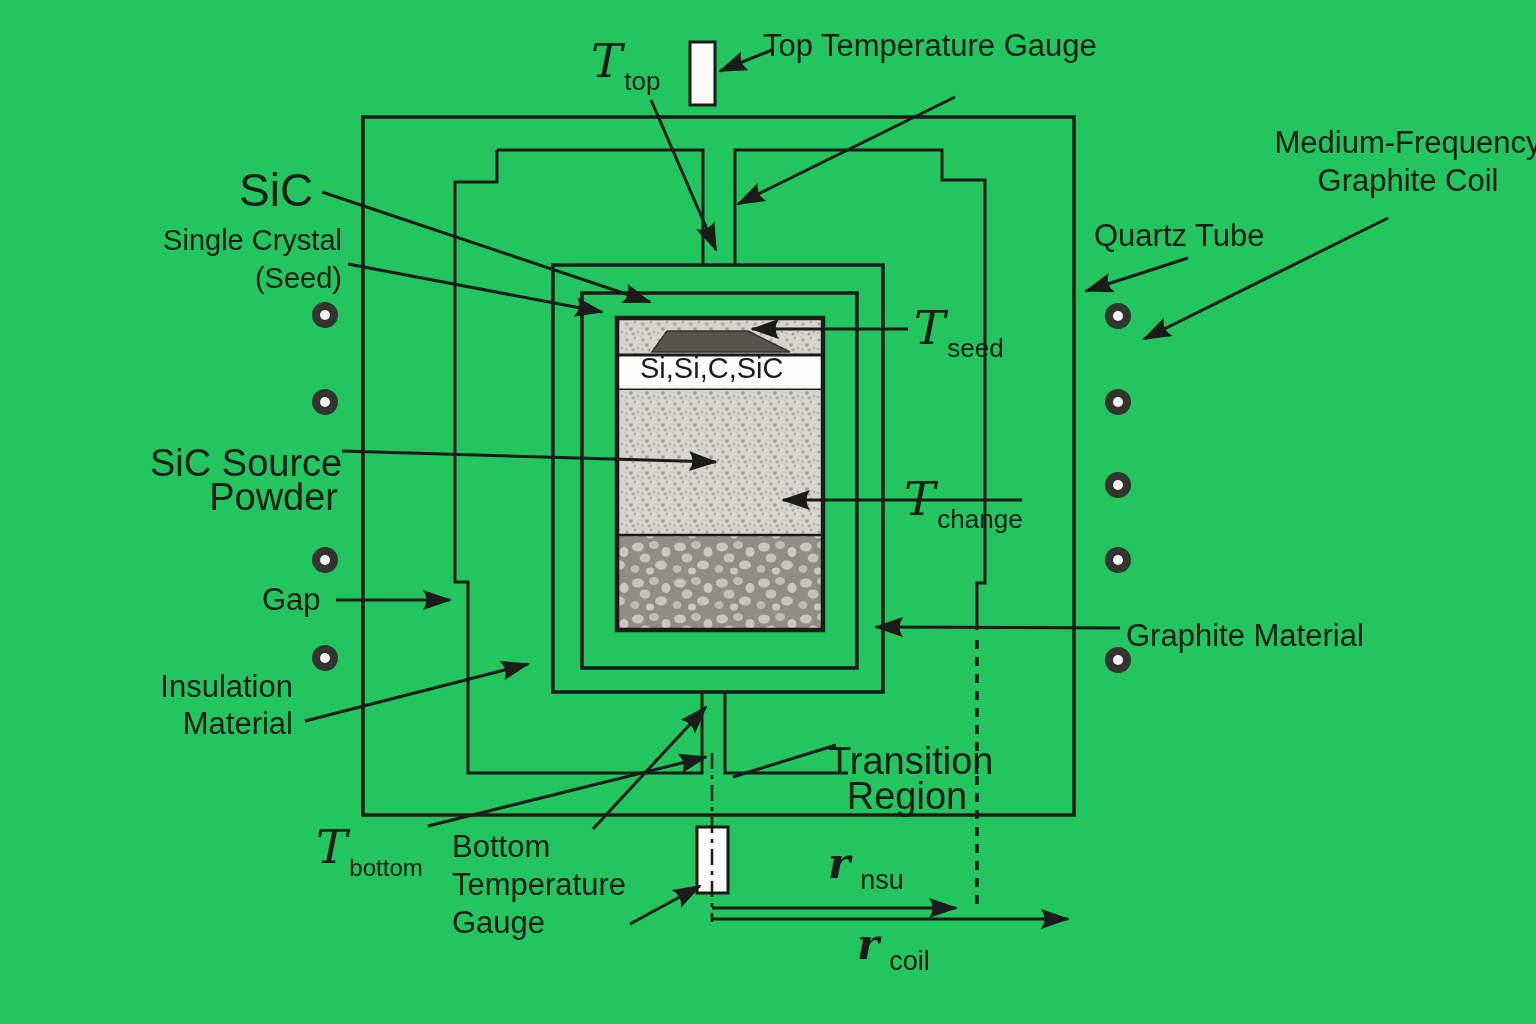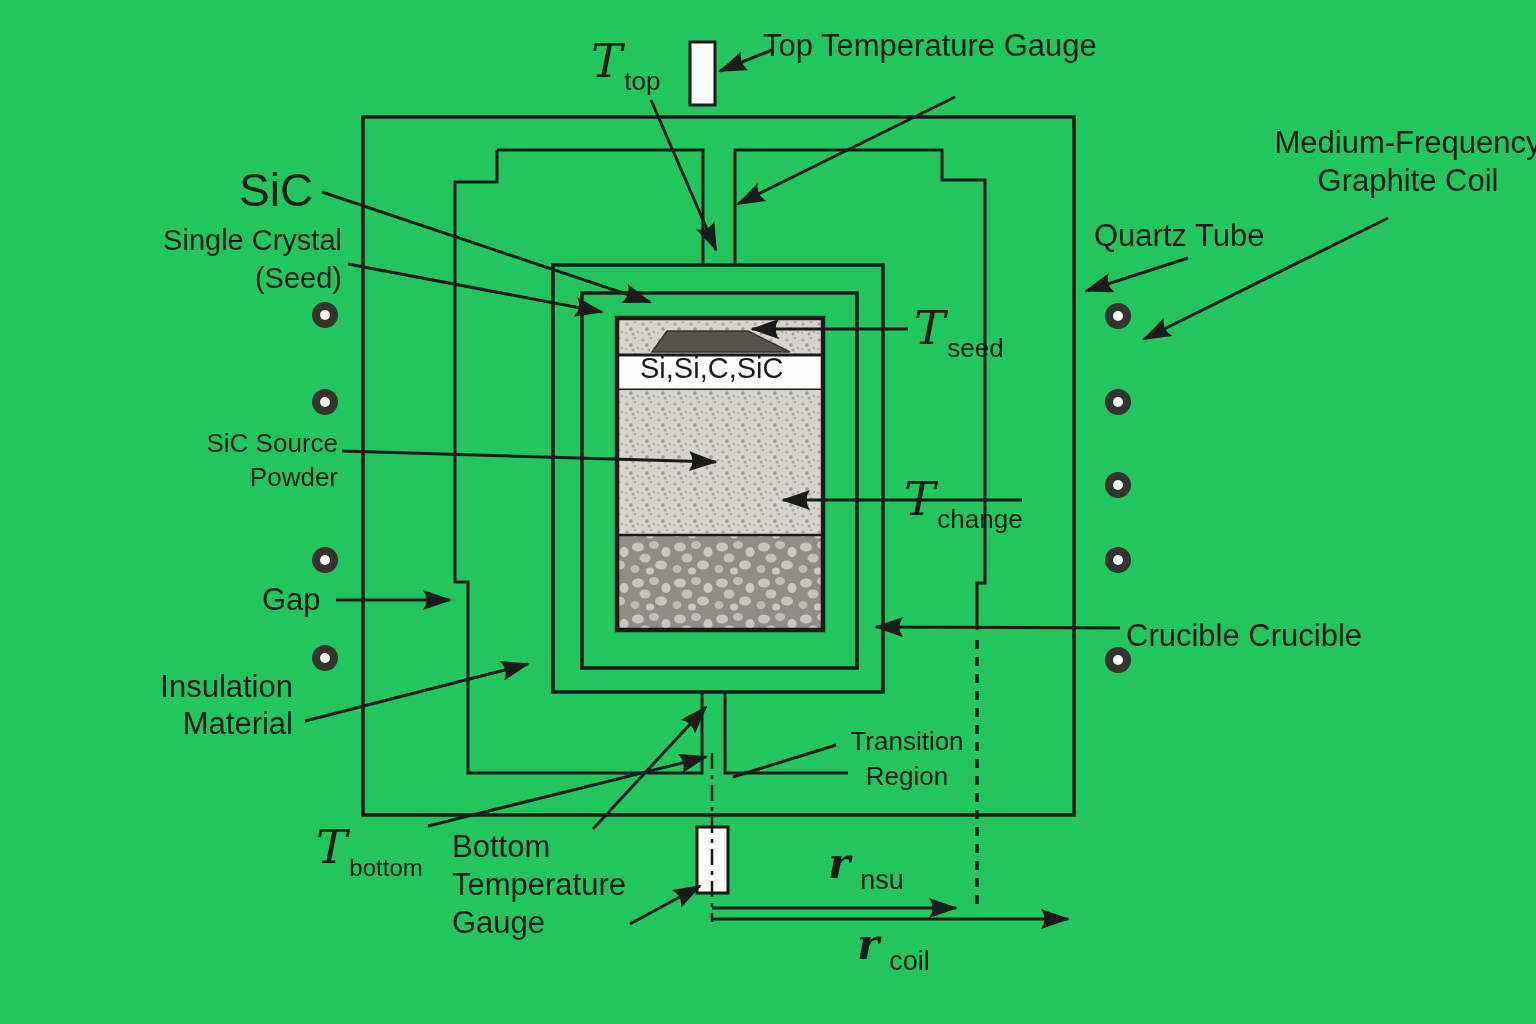--- a/index.html
+++ b/index.html
@@ -4,21 +4,21 @@
 <style>
   html,body{margin:0;padding:0;background:#ffffff;}
   .stage{
     position:relative;width:1536px;height:1024px;background:#22c55e;overflow:hidden;
     font-family:"Liberation Sans",sans-serif;color:#1b1b19;
   }
   .stage svg{position:absolute;left:0;top:0;}
   .lbl{position:absolute;white-space:nowrap;color:#1b1b19;line-height:1.15;}
   .fs-big{font-size:46px;}
   .fs-l{font-size:31px;}
-  .fs-m{font-size:26px;}
+  .fs-m{font-size:38px;margin-top:20px;}
   .fs-band{font-size:29px;}
   .right{text-align:right;}
   .center{text-align:center;}
   .math .mi{font-family:"DejaVu Serif",serif;font-style:italic;font-size:47px;}
   .math .msub{font-family:"Liberation Sans",sans-serif;font-size:26px;vertical-align:-13px;margin-left:2px;}
   .math-r .mi{font-family:"DejaVu Serif",serif;font-style:italic;font-size:42px;font-weight:bold;}
   .math-r .msub{font-family:"Liberation Sans",sans-serif;font-size:27px;vertical-align:-11px;margin-left:10px;}
   .lh38{line-height:38px;}
   .lh35{line-height:35px;}
   .lh34{line-height:34px;}
@@ -156,21 +156,21 @@
     <div>SiC Source</div>
     <div>Powder</div>
   </div>
 
   <div class="lbl math" style="left:904px;top:472px;">
     <span class="mi">T</span><span class="msub">change</span>
   </div>
 
   <div class="lbl fs-l" style="left:262px;top:582px;">Gap</div>
 
-  <div class="lbl fs-l" style="left:1126px;top:618px;">Crucible Crucible</div>
+  <div class="lbl fs-l" style="left:1126px;top:618px;">Graphite Material</div>
 
   <div class="lbl fs-l right" style="left:110px;top:668px;width:183px;line-height:37px;">
     <div>Insulation</div>
     <div>Material</div>
   </div>
 
   <div class="lbl math" style="left:316px;top:820px;">
     <span class="mi">T</span><span class="msub" style="font-size:24px;">bottom</span>
   </div>
 

